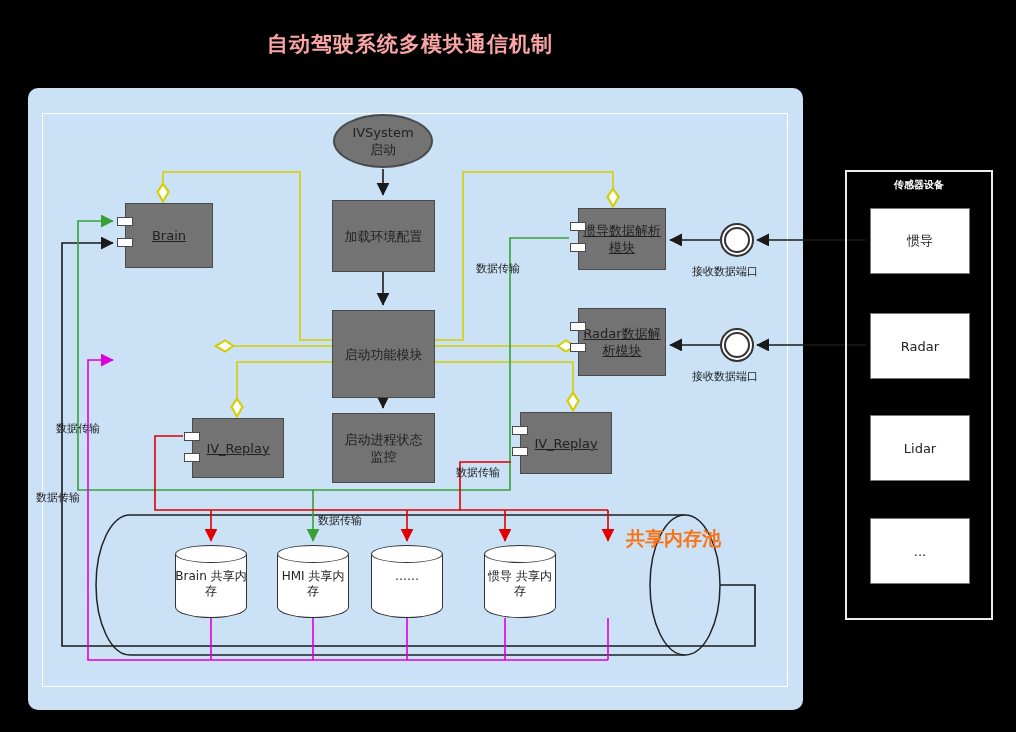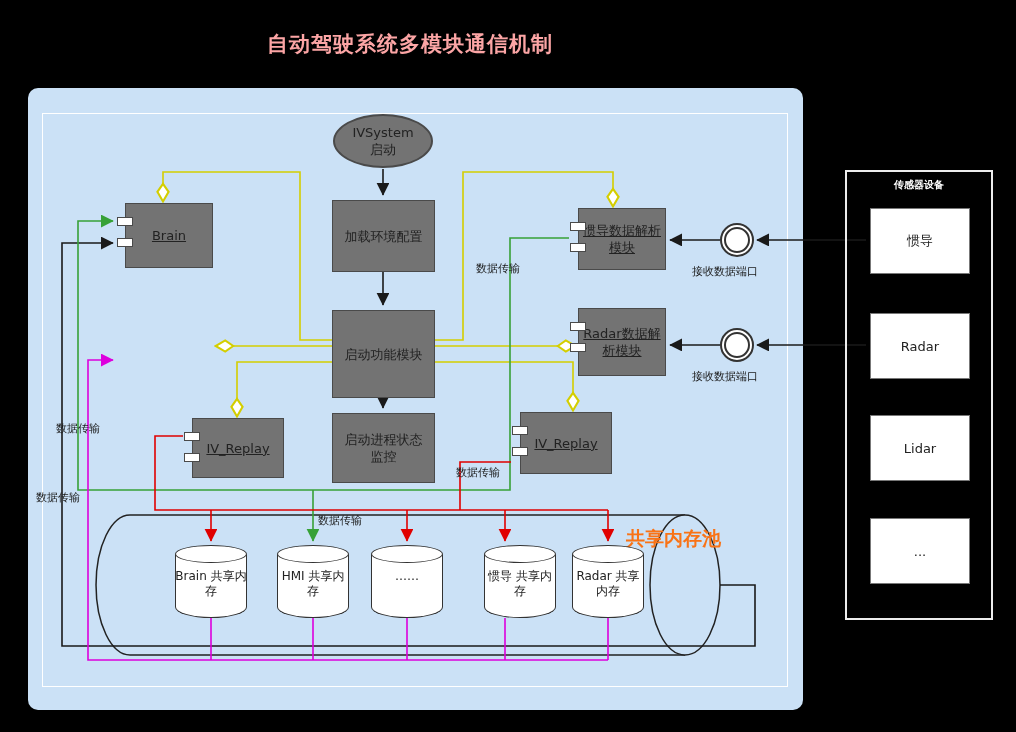--- a/index.html
+++ b/index.html
@@ -198,28 +198,20 @@
     </div>
   </div>
   <div class="cyl" style="left:464px;top:545px;margin-left:20px;">
     <div class="body"></div>
     <div class="lid"></div>
     <div class="txt">
       <span>惯导</span>
       <span>共享内存</span>
     </div>
   </div>
-  <div class="cyl" style="left:572px;top:545px;">
-    <div class="body"></div>
-    <div class="lid"></div>
-    <div class="txt">
-      <span>Radar</span>
-      <span>共享内存</span>
-    </div>
-  </div>
 
   <div class="elabel" style="left:476px;top:248px;">数据传输</div>
   <div class="elabel" style="left:56px;top:408px;">数据传输</div>
   <div class="elabel" style="left:36px;top:477px;">数据传输</div>
   <div class="elabel" style="left:318px;top:500px;">数据传输</div>
   <div class="elabel" style="left:456px;top:452px;">数据传输</div>
 
   <div class="sensor">
     <div class="sensor-title">传感器设备</div>
     <div class="sensor-item" style="top:36px;">惯导</div>

